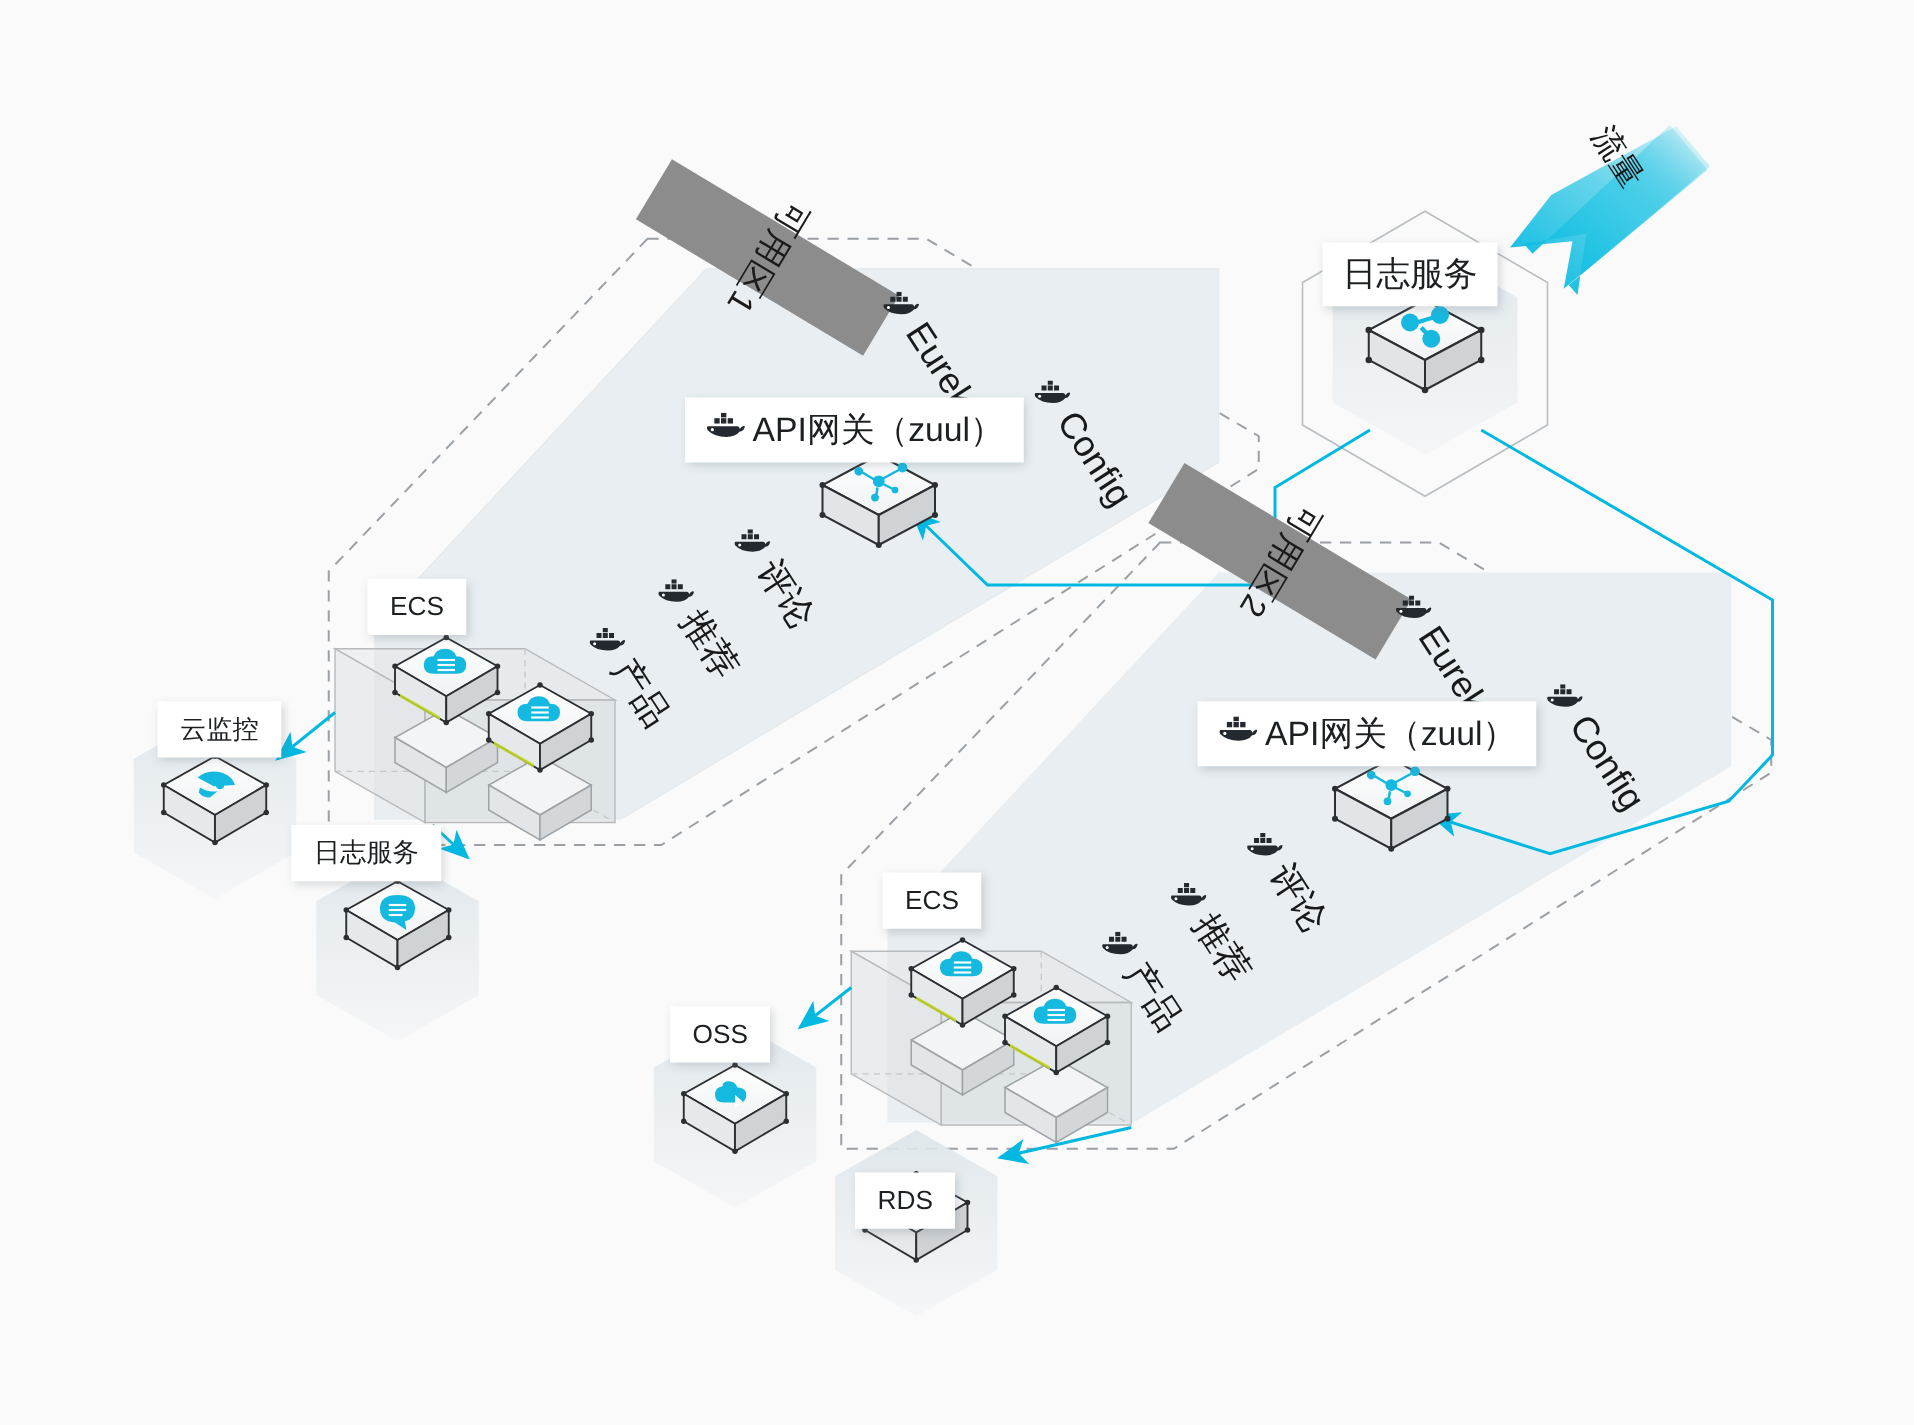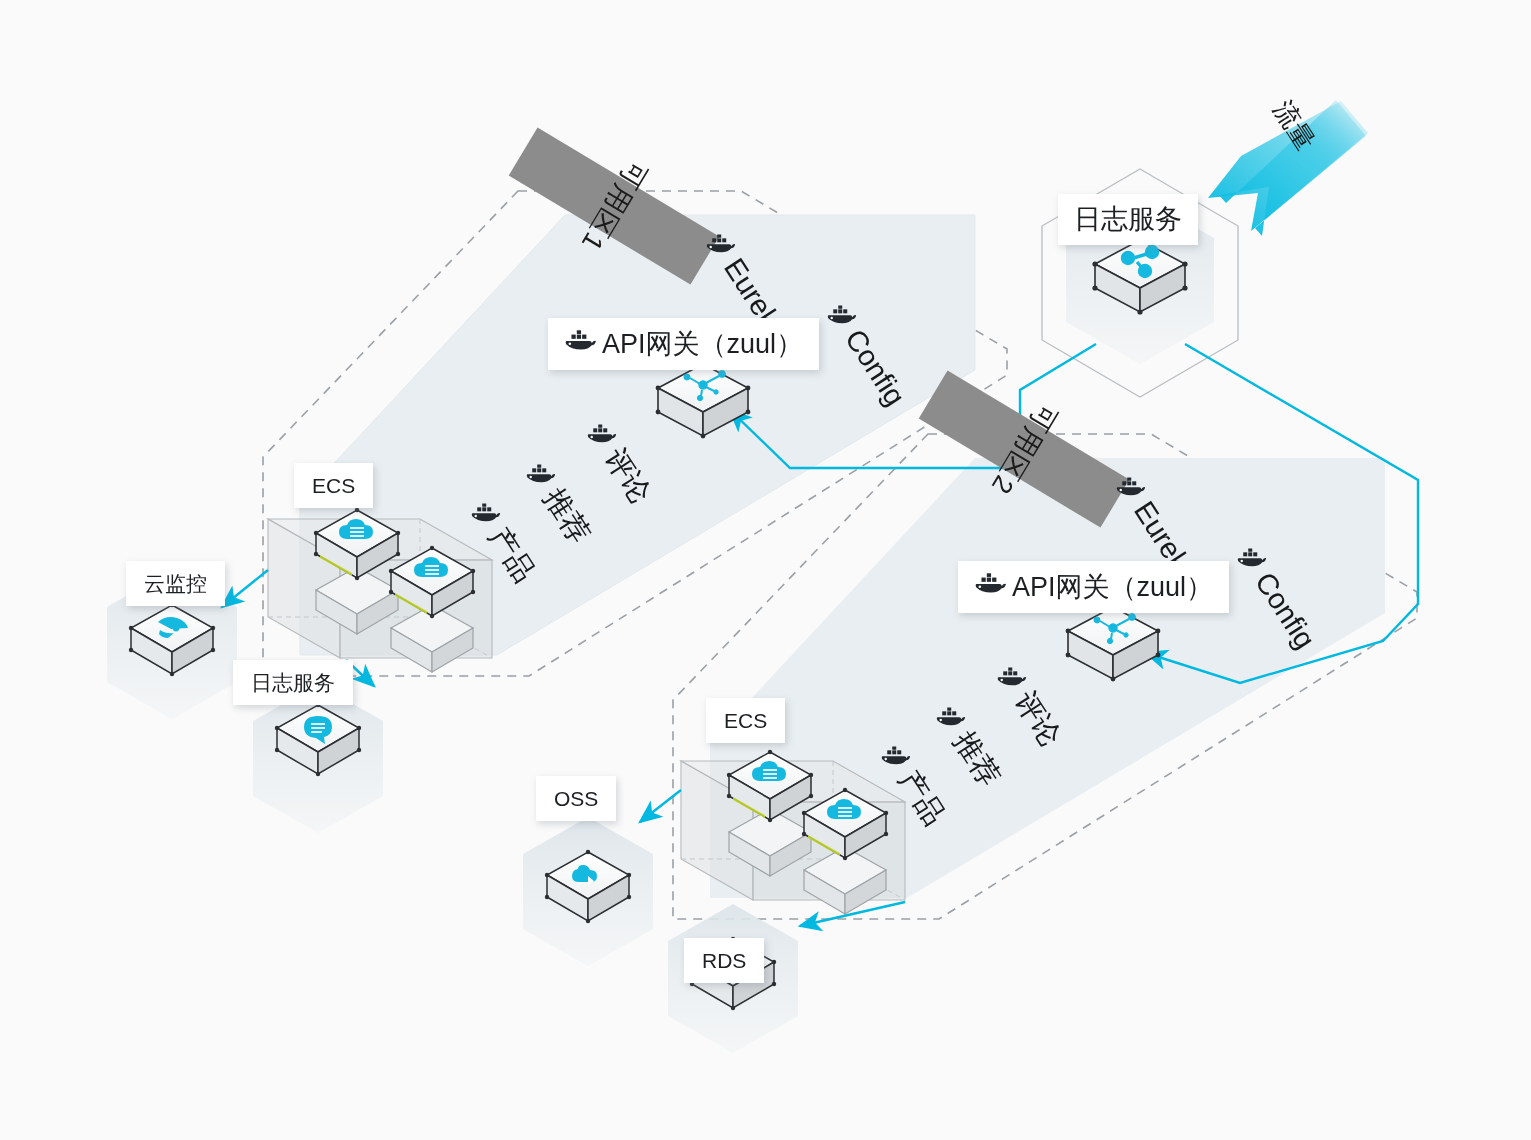--- a/index.html
+++ b/index.html
@@ -570,21 +570,21 @@
   </div>
 
   <div class="card mid" style="left:126px;top:561px;">
     <span class="card-text">云监控</span>
   </div>
 
   <div class="card mid" style="left:233px;top:660px;">
     <span class="card-text">日志服务</span>
   </div>
 
-  <div class="card mid" style="left:536px;top:776px;">
+  <div class="card mid" style="left:536px;top:805px;">
     <span class="card-text">OSS</span>
   </div>
 
   <div class="card mid" style="left:684px;top:890px;margin-top:48px;">
     <span class="card-text">RDS</span>
   </div>
 
   <div class="traffic-label" style="left:1268px;top:108px;transform:rotate(57deg);">
     <span>流量</span>
   </div>

